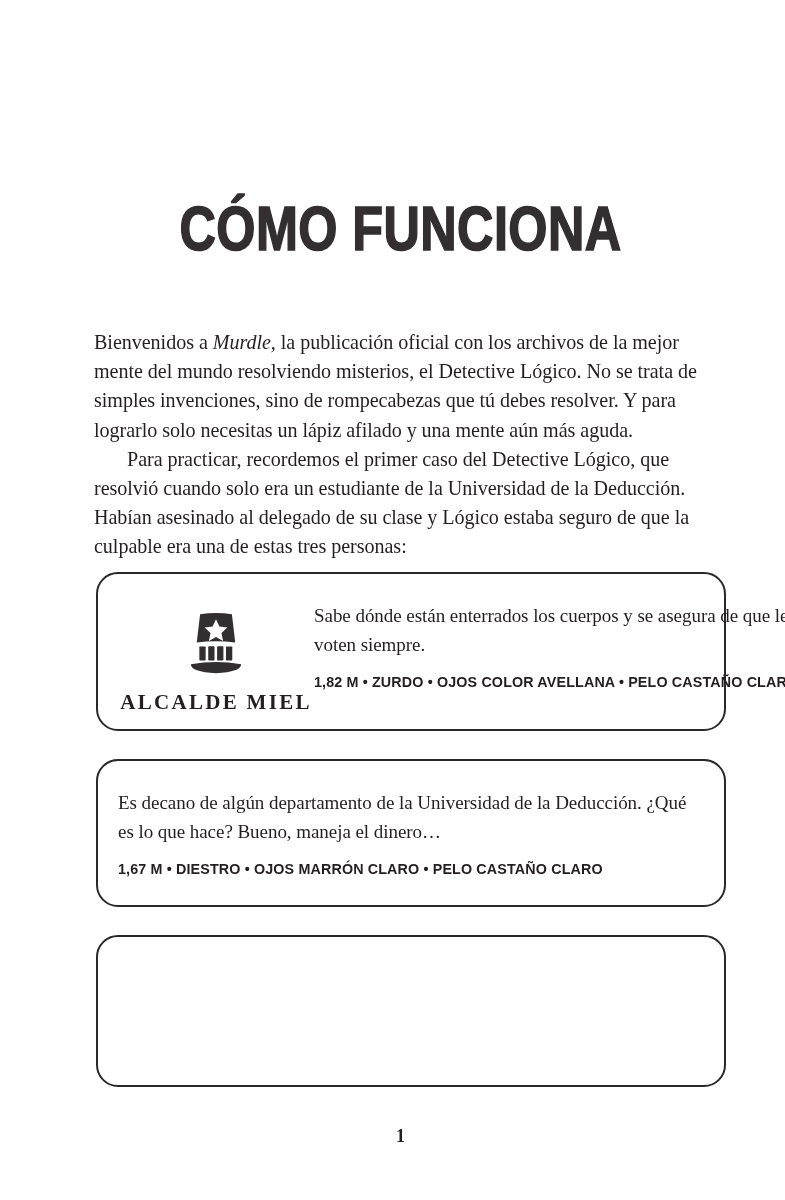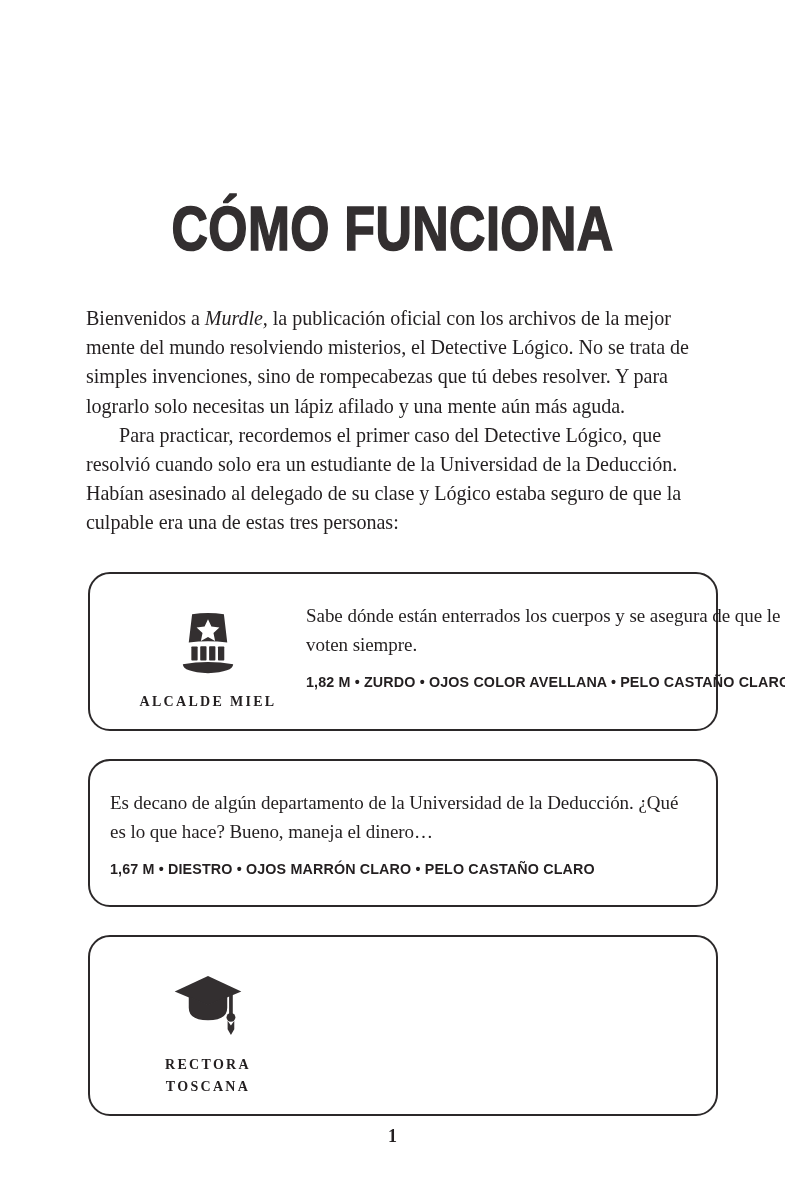--- a/index.html
+++ b/index.html
@@ -14,20 +14,21 @@
     position: relative;
     font-family: "Liberation Serif", "DejaVu Serif", serif;
     color: #231f20;
     overflow: hidden;
   }
 
   .page {
     position: absolute;
     inset: 0;
     background: #ffffff;
+    margin-left: 8px;
   }
 
   
   .page-title {
     position: absolute;
     top: 155px;
     left: 0;
     width: 785px;
     text-align: center;
     font-family: "Liberation Sans Narrow", "Liberation Sans", "DejaVu Sans", sans-serif;
@@ -37,21 +38,21 @@
     letter-spacing: 0.5px;
     color: #332f30;
     transform: scaleX(0.80);
     transform-origin: 50% 50%;
     -webkit-text-stroke: 1.6px #332f30;
   }
 
   
   .body-copy {
     position: absolute;
-    top: 304px;
+    top: 328px;
     left: 86px;
     width: 632px;
   }
   .body-copy p {
     margin: 0;
     font-size: 20.1px;
     line-height: 29.2px;
     text-align: left;
     color: #231f20;
     letter-spacing: -0.05px;
@@ -96,21 +97,21 @@
     height: 74px;
     display: block;
   }
   .card-icon svg { display: block; width: 100%; height: 100%; }
 
   .card-name {
     margin-top: 13px;
     text-align: center;
     font-family: "Liberation Serif", "DejaVu Serif", serif;
     font-weight: 700;
-    font-size: 14px;
+    font-size: 21px;
     line-height: 22px;
     letter-spacing: 2.3px;
     color: #231f20;
     text-transform: uppercase;
     white-space: pre-line;
   }
 
   .card-right {
     flex: 1 1 auto;
     padding-top: 12px;
@@ -198,39 +199,19 @@
     </div>
 
     <div class="card card-2">
       <div class="card-right">
         <div class="card-desc">Es decano de algún departamento de la Universidad de la Deducción. ¿Qué es lo que hace? Bueno, maneja el dinero…</div>
         <div class="card-stats">1,67 M • DIESTRO • OJOS MARRÓN CLARO • PELO CASTAÑO CLARO</div>
       </div>
     </div>
 
     <div class="card card-3">
-      <div class="card-left">
-        <span class="card-icon">
-          <svg viewBox="0 0 100 100" xmlns="http://www.w3.org/2000/svg" aria-hidden="true">
-            <g fill="#332f30">
-
-              <path d="M50 12 L95 33 L50 52 L5 33 Z"></path>
-
-              <path d="M24 40 L50 51 L76 40 L76 55 Q76 72 50 72 Q24 72 24 55 Z"></path>
-
-              <rect x="78.5" y="33" width="5" height="33" rx="2.2"></rect>
-
-              <circle cx="81" cy="68" r="6"></circle>
-
-              <path d="M76.5 72.5 L81 79 L85.5 72.5 L85.5 84 L81 92 L76.5 84 Z"></path>
-            </g>
-          </svg>
-        </span>
-        <div class="card-name">RECTORA
-TOSCANA</div>
-      </div>
     </div>
 
   </div>
 
   <div class="folio">1</div>
 
 </div>
 
 </body></html>

